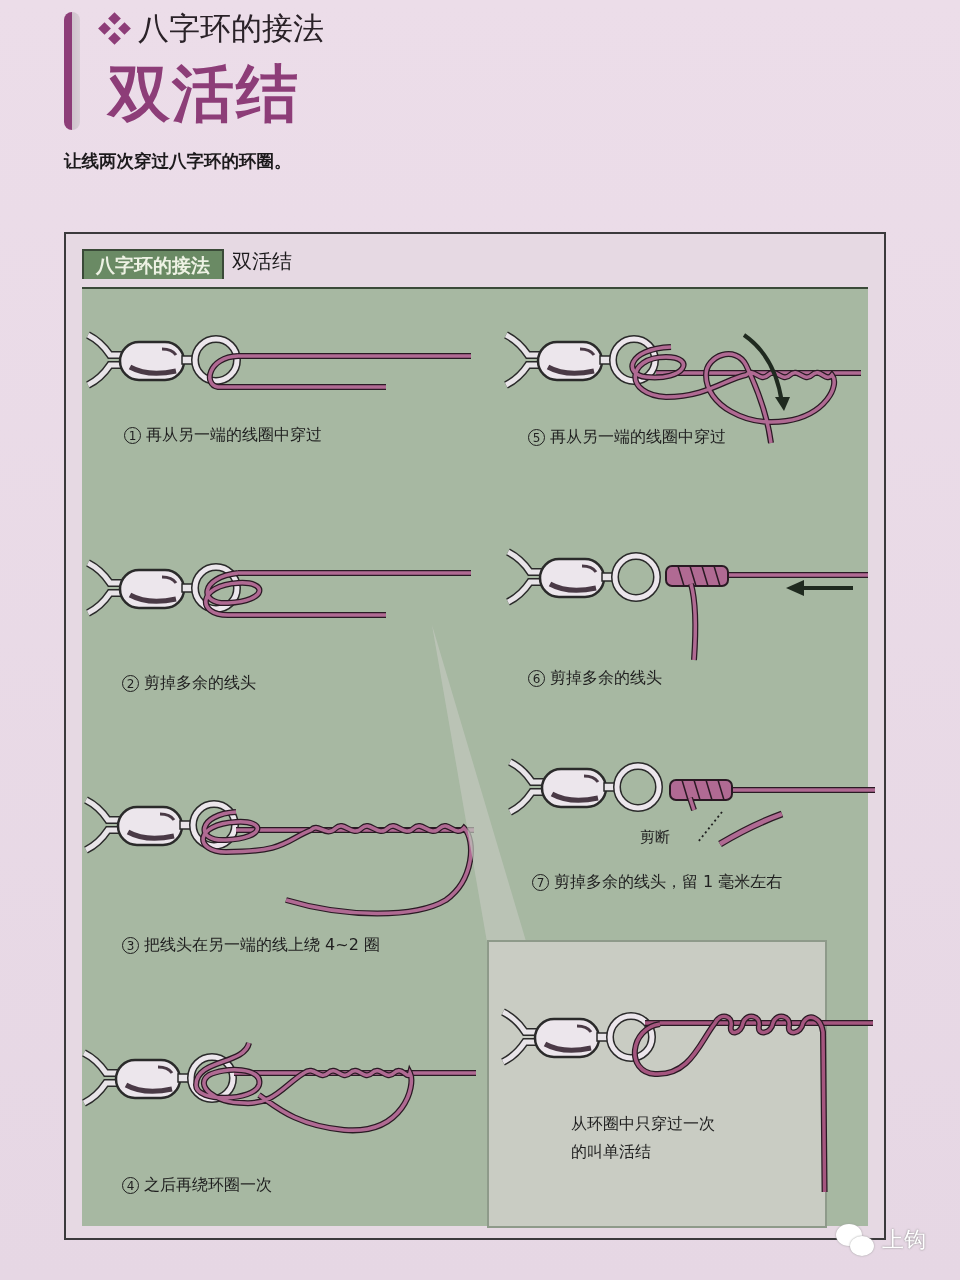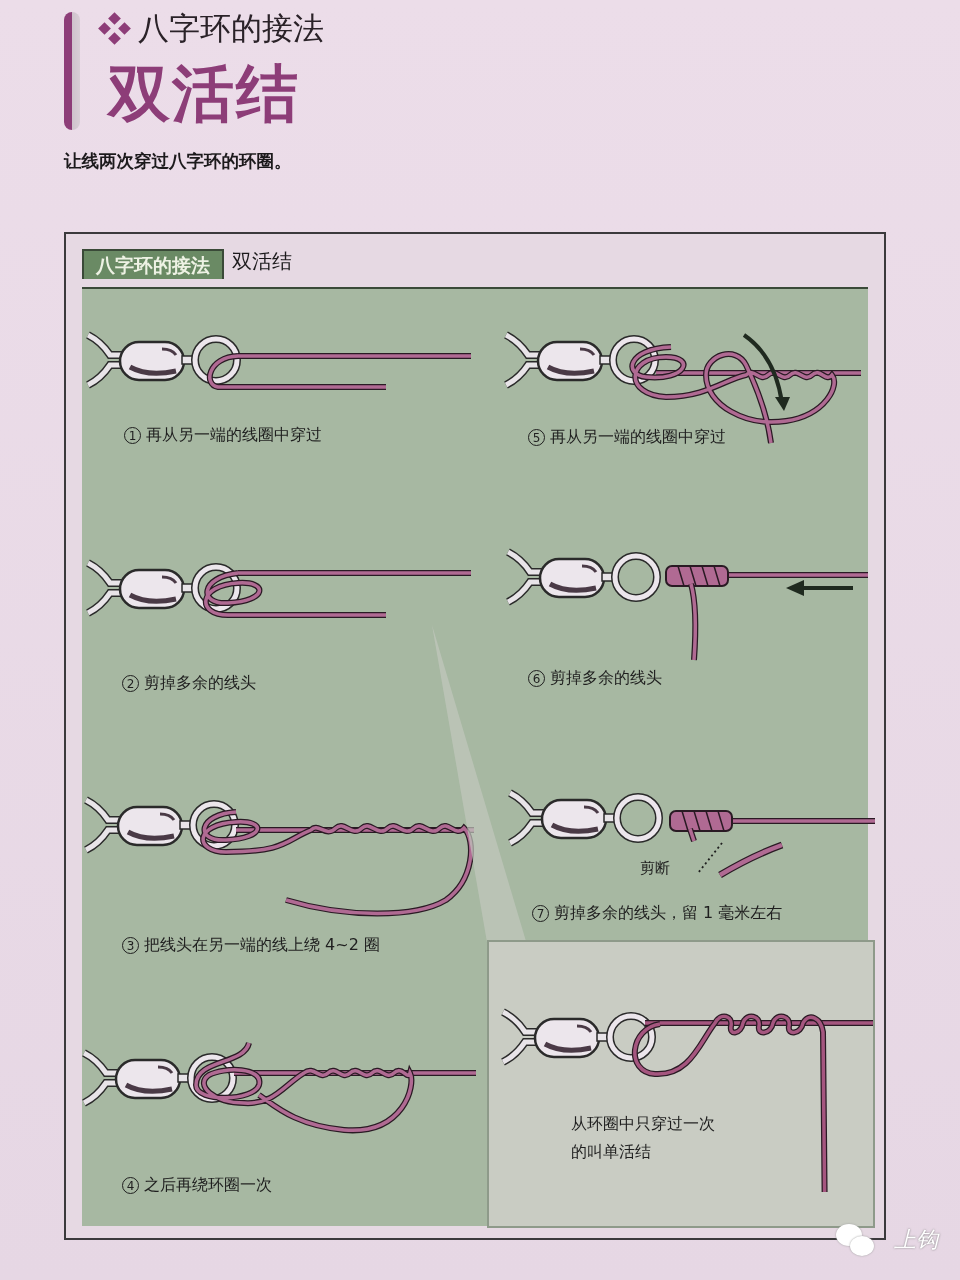--- a/index.html
+++ b/index.html
@@ -14,24 +14,24 @@
   .frame{position:absolute;left:64px;top:232px;width:822px;height:1008px;border:2px solid #3b3a3c;box-sizing:border-box;background:#e6d9e3;}
   .tabs{position:absolute;left:82px;top:248px;display:flex;align-items:flex-end;}
   .tab-active{background:#6a8a64;color:#eef2e4;font-size:19px;font-weight:bold;padding:6px 12px 4px 12px;border:2px solid #3a4a38;border-bottom:none;height:30px;box-sizing:border-box;display:flex;align-items:center;}
   .tab-plain{color:#1c1a1c;font-size:20px;padding:0 8px 4px 8px;}
   .panel{position:absolute;left:82px;top:287px;width:786px;height:939px;background:#a7b8a2;border-top:2px solid #3a4a38;box-sizing:border-box;}
   .step{position:absolute;}
   .step svg{position:absolute;left:0;top:0;overflow:visible;}
   .caption{position:absolute;font-size:16px;color:#1f1f1f;white-space:nowrap;display:flex;align-items:center;gap:5px;}
   .num{display:inline-flex;width:17px;height:17px;border:1.5px solid #1f1f1f;border-radius:50%;align-items:center;justify-content:center;font-size:12px;box-sizing:border-box;}
   .cut-label{position:absolute;font-size:15px;color:#1f1f1f;}
-  .inset{position:absolute;left:487px;top:940px;width:388px;height:288px;background:#c9ccc3;border:2px solid #8e9a8a;box-sizing:border-box;}
+  .inset{position:absolute;left:487px;top:940px;width:340px;height:288px;background:#c9ccc3;border:2px solid #8e9a8a;box-sizing:border-box;}
   .inset-text{position:absolute;left:82px;top:168px;font-size:16px;color:#1f1f1f;line-height:28px;}
   .callout{position:absolute;left:0;top:0;width:960px;height:1280px;pointer-events:none;}
-  .watermark{position:absolute;left:836px;top:1222px;display:flex;align-items:center;gap:18px;color:#ffffff;font-size:22px;text-shadow:0 0 2px #777;font-style:italic;}
+  .watermark{position:absolute;left:836px;top:1222px;display:flex;align-items:center;gap:6px;color:#ffffff;font-size:22px;text-shadow:0 0 2px #777;}
   .wm-icon{position:relative;width:40px;height:36px;}
   .bubble{position:absolute;background:#fff;border-radius:50%;box-shadow:0 0 2px #999;}
 </style>
 </head>
 <body>
 
 <div class="page"></div>
 
 <div class="side-bar"></div>
 <div class="kicker">
@@ -157,21 +157,21 @@
     <path d="M183,32 C188,50 188,80 186,108" stroke="#b06a93" stroke-width="3.5" fill="none"></path>
     <path d="M345,36 L295,36" stroke="#1f2a1f" stroke-width="4"></path>
     <polygon points="278,36 296,28 296,44" fill="#1f2a1f"></polygon>
   </svg>
   <div class="caption" style="left:20px;top:116px;">
     <span class="num">6</span>
     <span>剪掉多余的线头</span>
   </div>
 </div>
 
-<div class="step" style="left:510px;top:793px;width:370px;height:140px;">
+<div class="step" style="left:510px;top:762px;width:370px;height:140px;">
   <svg width="370" height="100">
     <use href="#swivel"></use>
     <path d="M222,28 L365,28" stroke="#2a1a24" stroke-width="6" fill="none"></path>
     <path d="M222,28 L365,28" stroke="#b06a93" stroke-width="3.5" fill="none"></path>
     <rect x="160" y="18" width="62" height="20" rx="6" fill="#b06a93" stroke="#2a1a24" stroke-width="2"></rect>
     <path d="M172,18 L178,38 M184,18 L190,38 M196,18 L202,38 M208,18 L214,38" stroke="#2a1a24" stroke-width="1.5"></path>
     <path d="M180,36 L184,48" stroke="#2a1a24" stroke-width="6"></path>
     <path d="M180,36 L184,48" stroke="#b06a93" stroke-width="3.5"></path>
     <path d="M210,82 C230,70 250,60 272,52" stroke="#2a1a24" stroke-width="7" fill="none"></path>
     <path d="M210,82 C230,70 250,60 272,52" stroke="#b06a93" stroke-width="4.5" fill="none"></path>

